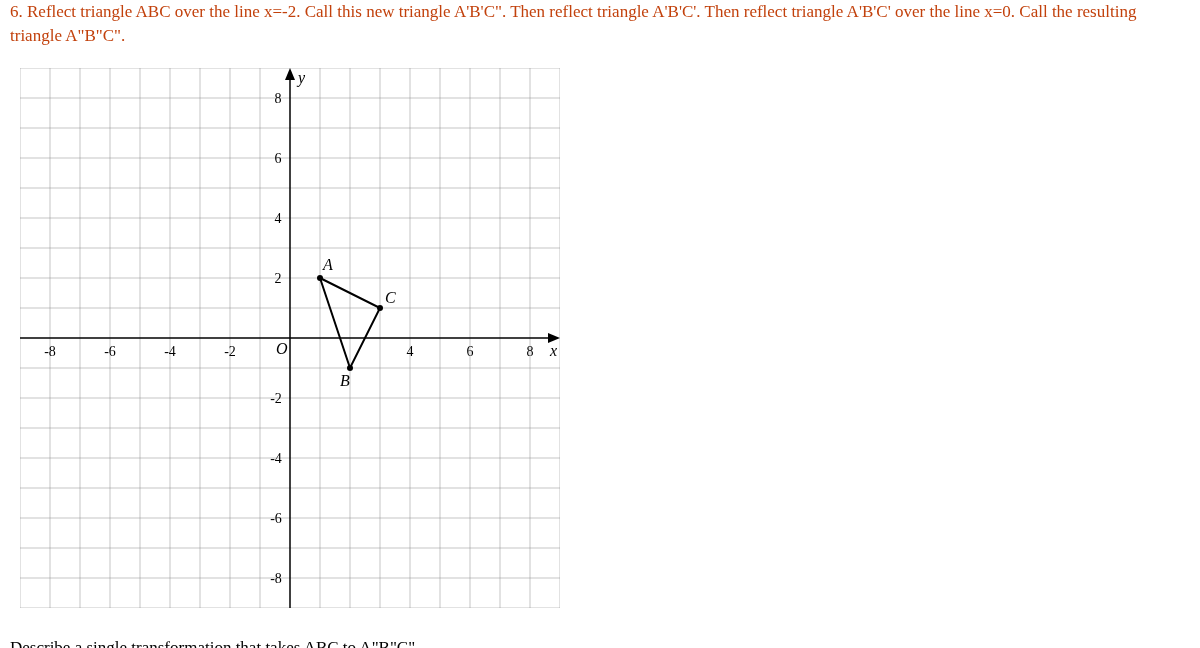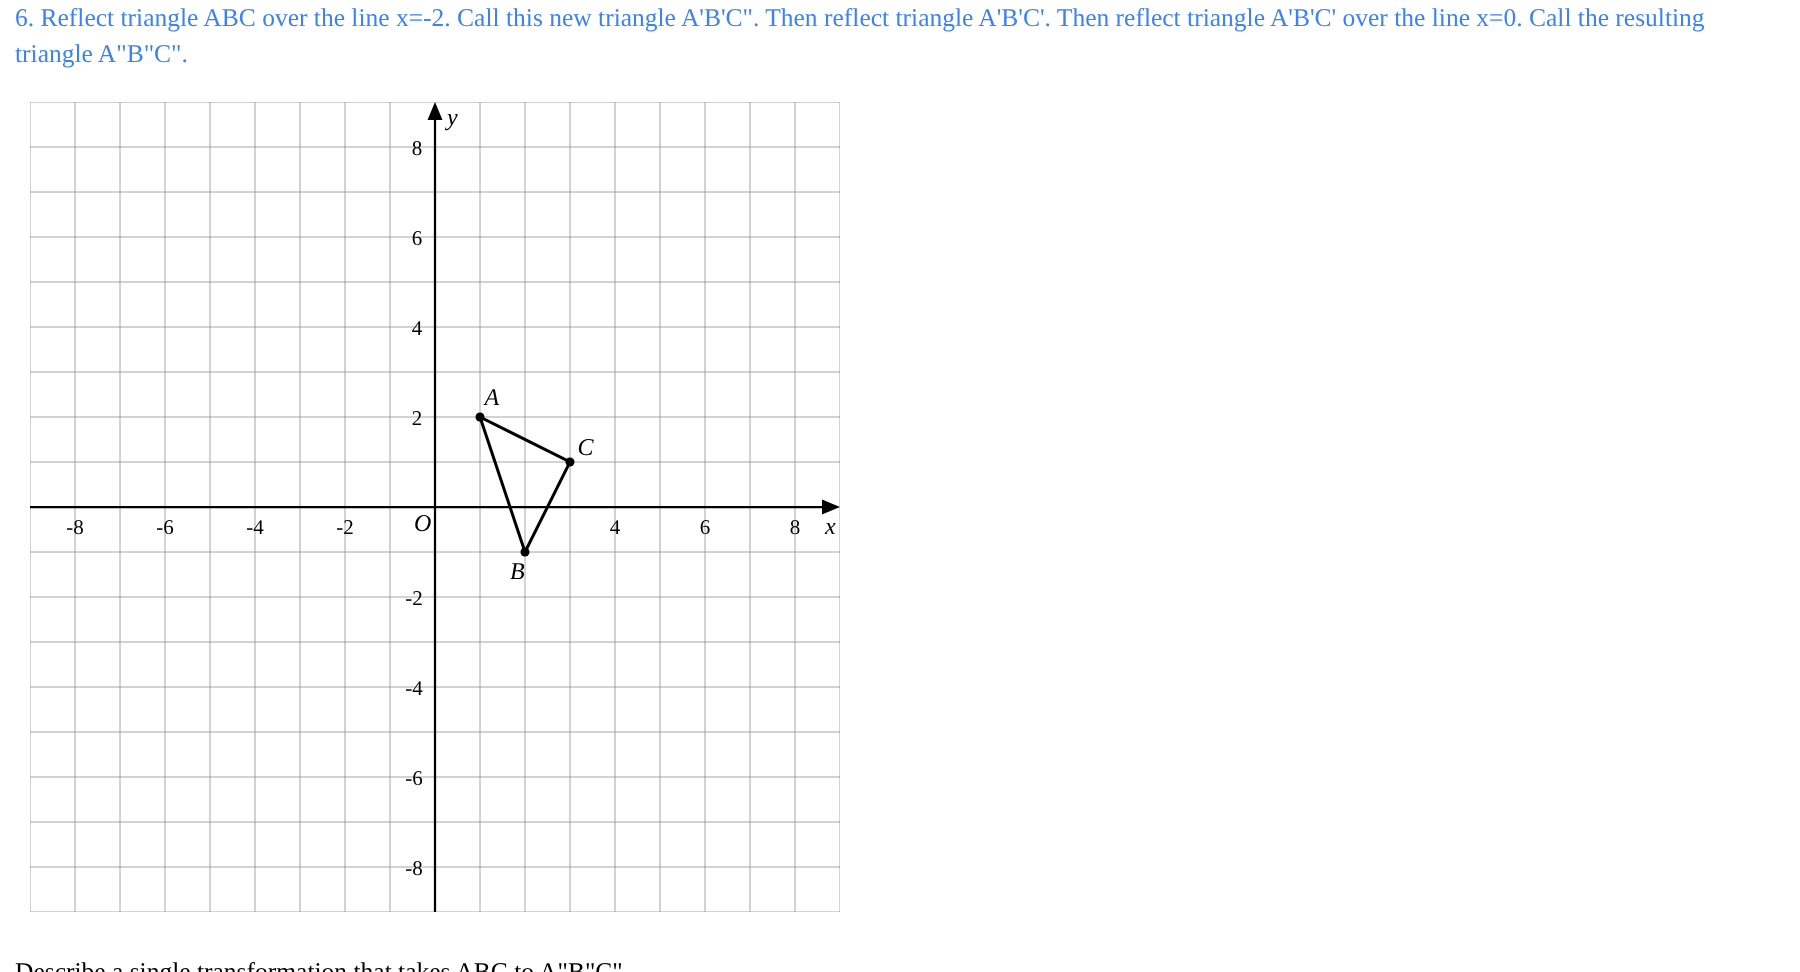--- a/index.html
+++ b/index.html
@@ -9,21 +9,21 @@
     }
     body {
       font-family: Georgia, serif;
       background: #fff;
       padding: 0 10px;
     }
     .question-text {
       font-size: 17px;
       line-height: 1.4;
       margin-bottom: 20px;
-      color: #3b82f6;
+      color: #c2410c;
     }
     .graph-container {
       position: relative;
       width: 540px;
       height: 540px;
       margin-left: 10px;
       margin-bottom: 20px;
     }
     .grid-svg {
       width: 540px;

